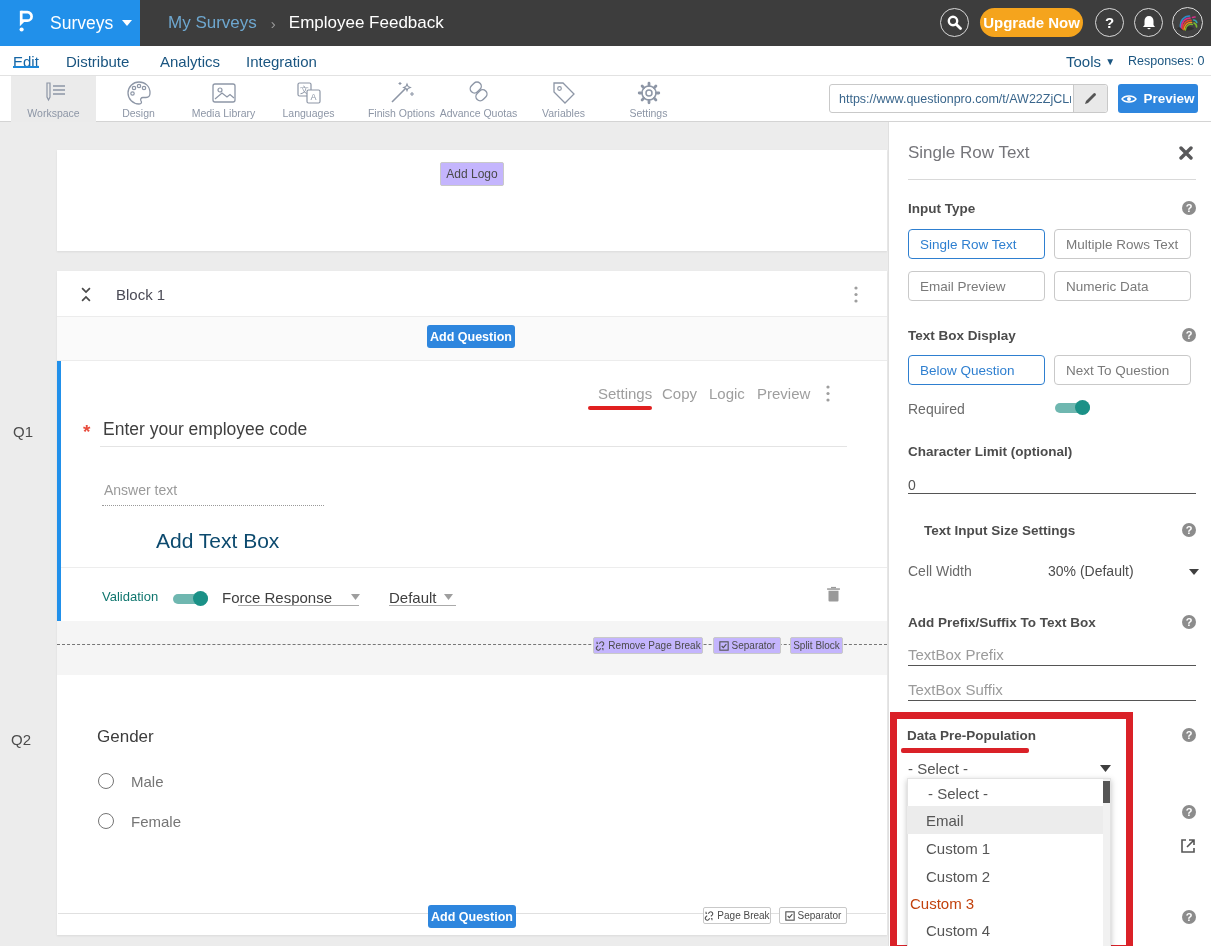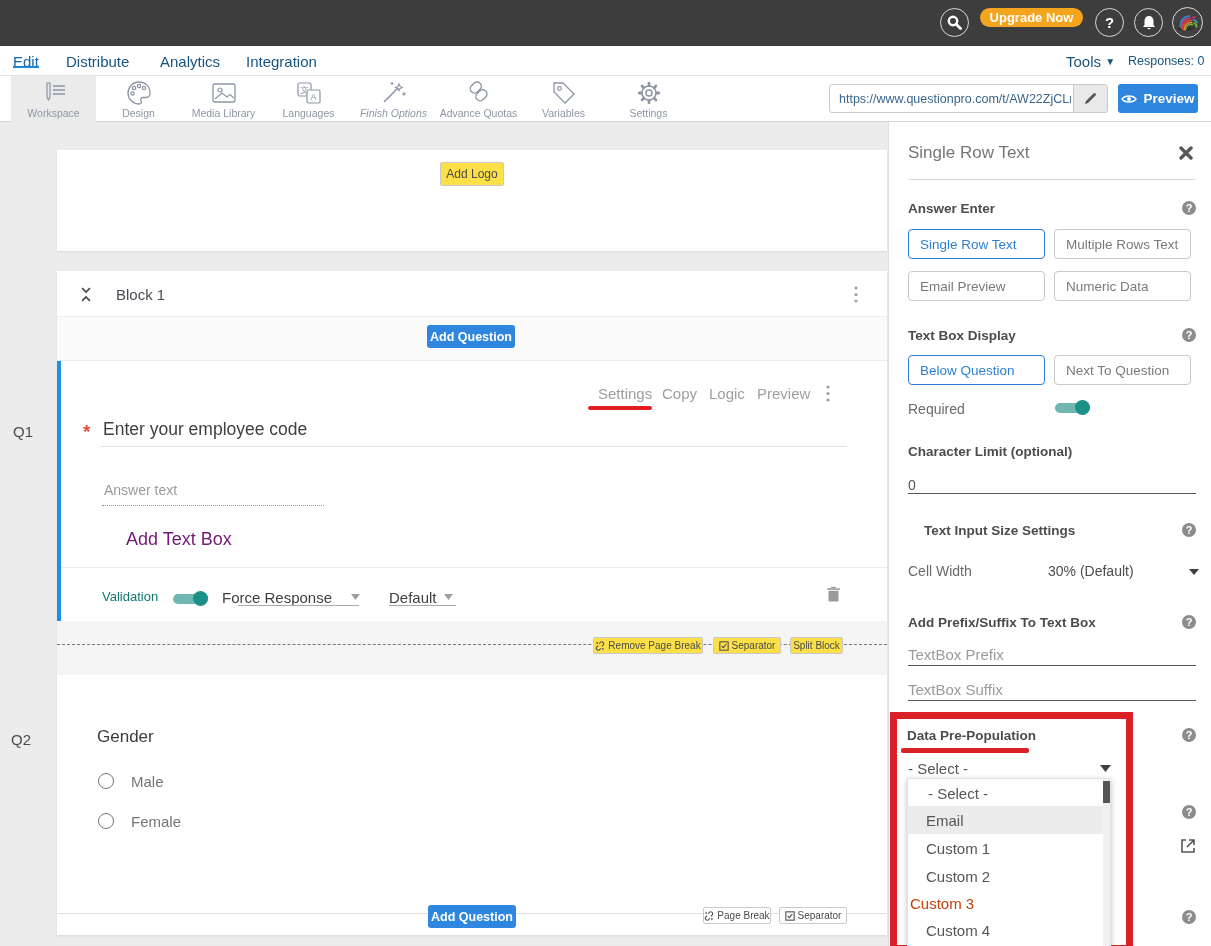--- a/index.html
+++ b/index.html
@@ -9,60 +9,76 @@
 #app{position:relative;width:1211px;height:946px;overflow:hidden}
 
 
 #topbar{left:0;top:0;width:1211px;height:46px;background:#3d3d3d}
 #logo{left:0;top:0;width:140px;height:46px;background:#2190ea;color:#fff;display:flex;align-items:center}
 #logo .ptxt{font-size:17.5px}
 #crumb{left:168px;top:0;height:46px;display:flex;align-items:center;font-size:17px;color:#fff}
 #crumb .my{color:#6ea7cf}
 #crumb .sep{color:#9a9a9a;margin:0 13px 0 14px;font-size:15px}
 .cir{width:29px;height:29px;border-radius:50%;border:1.5px solid #d8d8d8;display:flex;align-items:center;justify-content:center}
-#upgrade{left:980px;top:8px;width:103px;height:19px;background:#f5a41d;border-radius:15px;color:#fff;font-weight:bold;font-size:13px;display:flex;align-items:center;justify-content:center}
+#upgrade{left:980px;top:8px;width:103px;height:29px;background:#f5a41d;border-radius:15px;color:#fff;font-weight:bold;font-size:15px;display:flex;align-items:center;justify-content:center}
 
 
 #tabs{left:0;top:46px;width:1211px;height:30px;background:#fff;border-bottom:1px solid #e2e2e2}
 .tab{position:absolute;top:0;height:30px;display:flex;align-items:center;font-size:15px;color:#1a5580}
 
 
 #toolbar{left:0;top:76px;width:1211px;height:46px;background:#fff}
 .tool{position:absolute;top:0;width:85px;height:46px;text-align:center;color:#8d96a6}
 .tool .lbl{position:absolute;left:0;right:0;top:31px;font-size:10.5px;color:#8d96a6}
 .tool svg{position:absolute;left:50%;top:4px;transform:translateX(-50%)}
 #urlbox{left:829px;top:84px;width:279px;height:29px;border:1px solid #c9c9c9;border-radius:3px;background:#fff;display:flex;align-items:center}
 #urlbox .utxt{font-size:12.5px;color:#3a668c;margin-left:9px;white-space:nowrap;overflow:hidden;width:232px}
 #urlbox .pen{position:absolute;right:0;top:0;width:34px;height:27px;background:#e9e9e9;border-left:1px solid #c9c9c9;border-radius:0 3px 3px 0;display:flex;align-items:center;justify-content:center}
 #previewbtn{left:1118px;top:84px;width:80px;height:29px;background:#2e86de;border-radius:3px;color:#fff;font-size:13.5px;font-weight:bold;display:flex;align-items:center;justify-content:center;gap:6px}
 
 
 #content{left:0;top:122px;width:1211px;height:824px;background:#ececec}
 .card{position:absolute;background:#fff}
 .qlabel{position:absolute;font-size:15px;color:#4c4c4c}
 .bluebtn{position:absolute;background:#2e86de;border-radius:3px;color:#fff;font-size:12.5px;font-weight:bold;display:flex;align-items:center;justify-content:center}
-.chip{position:absolute;background:#fde047;border:1px solid #c9c9c9;border-radius:2px;font-size:10px;color:#4a4a4a;display:flex;align-items:center;justify-content:center;gap:3px;white-space:nowrap}
+.chip{position:absolute;background:#c4b5fd;border:1px solid #c9c9c9;border-radius:2px;font-size:10px;color:#4a4a4a;display:flex;align-items:center;justify-content:center;gap:3px;white-space:nowrap}
 .hline{position:absolute;background:#e4e4e4;height:1px}
 
 
 #panel{left:888px;top:122px;width:323px;height:824px;background:#fff;border-left:1px solid #e0e0e0}
 .plabel{position:absolute;font-size:13.5px;font-weight:bold;color:#4c4c4c}
 .pbtn{position:absolute;width:137px;height:30px;border:1px solid #c9c9c9;border-radius:4px;background:#fff;font-size:13.5px;color:#7a7a7a;display:flex;align-items:center;padding-left:11px;white-space:nowrap}
 .pbtn.on{border:1.5px solid #2e7fd0;color:#2e7fd0}
 .help{position:absolute;width:14px;height:14px;border-radius:50%;background:#8c8c8c;color:#fff;font-size:11px;font-weight:bold;text-align:center;line-height:14px}
 .toggle{position:absolute;width:35px;height:15px}
 .toggle .track{position:absolute;left:0;top:3px;width:35px;height:9.5px;border-radius:5px;background:#6fb7b0}
 .toggle .knob{position:absolute;right:0;top:0;width:15px;height:15px;border-radius:50%;background:#1b9187}
 .uline{position:absolute;height:1px;background:#555}
 </style>
 </head>
 <body>
 <div id="app">
 
   <div id="topbar" class="abs"></div>
+  <div id="logo" class="abs">
+    <svg width="15" height="22" viewBox="0 0 15 22" style="position:absolute;left:19px;top:10px">
+      <path d="M2.2 2.2 H8.4 A4.2 4.2 0 0 1 8.4 10.6 H2.2" fill="none" stroke="#fff" stroke-width="2.7"></path>
+      <path d="M2.2 0.8 V13.0 L4.6 10.6" fill="none" stroke="#fff" stroke-width="2.7" stroke-linejoin="miter"></path>
+      <circle cx="2.6" cy="19.5" r="2.1" fill="#fff"></circle>
+    </svg>
+    <span class="ptxt" style="margin-left:50px">Surveys</span>
+    <svg width="10" height="6" viewBox="0 0 10 6" style="margin-left:9px">
+        <path d="M0 0 L10 0 L5 6 Z" fill="#fff"></path>
+      </svg>
+  </div>
+  <div id="crumb" class="abs">
+      <span class="my">My Surveys</span>
+      <span class="sep">›</span>
+      <span>Employee Feedback</span>
+    </div>
   <div class="abs cir" style="left:940px;top:8px">
     <svg width="15" height="15" viewBox="0 0 15 15">
         <circle cx="6" cy="6" r="4.2" fill="none" stroke="#fff" stroke-width="2.4"></circle>
         <path d="M9.2 9.2 L13.5 13.5" stroke="#fff" stroke-width="2.8" stroke-linecap="round"></path>
       </svg>
   </div>
   <div id="upgrade" class="abs">Upgrade Now</div>
   <div class="abs cir" style="left:1095px;top:8px;color:#fff;font-weight:bold;font-size:15px">?</div>
   <div class="abs cir" style="left:1134px;top:8px">
     <svg width="16" height="16" viewBox="0 0 16 16">
@@ -122,21 +138,21 @@
     </div>
   <div class="tool abs" style="left:266px;top:76px;">
       <svg width="28" height="26" viewBox="0 0 28 26">
         <rect x="3" y="3" width="13" height="13" rx="1.5" fill="none" stroke="#8d96a6" stroke-width="1.2"></rect>
         <text x="9.5" y="12.5" font-size="9" fill="#8d96a6" text-anchor="middle">文</text>
         <rect x="12" y="10" width="13" height="13" rx="1.5" fill="#fff" stroke="#8d96a6" stroke-width="1.2"></rect>
         <text x="18.5" y="20" font-size="9" fill="#8d96a6" text-anchor="middle">A</text>
       </svg>
       <span class="lbl">Languages</span>
     </div>
-  <div class="tool abs" style="left:351px;top:76px;font-style:italic;">
+  <div class="tool abs" style="left:359px;top:76px;">
       <svg width="28" height="26" viewBox="0 0 28 26">
         <path d="M4 22 L18 8" stroke="#8d96a6" stroke-width="1.6"></path>
         <path d="M19 4 l1 2.4 2.4 1 -2.4 1 -1 2.4 -1-2.4 -2.4-1 2.4-1 Z" fill="none" stroke="#8d96a6" stroke-width="1.1"></path>
         <path d="M24 12 v4 M22 14 h4 M12 2 v3 M10.5 3.5 h3" stroke="#8d96a6" stroke-width="1.1"></path>
       </svg>
       <span class="lbl">Finish Options</span>
     </div>
   <div class="tool abs" style="left:436px;top:76px;">
       <svg width="26" height="26" viewBox="0 0 26 26">
         <rect x="5.5" y="1.5" width="8.5" height="12" rx="4.2" fill="none" stroke="#8d96a6" stroke-width="1.4" transform="rotate(45 9.75 7.5)"></rect>
@@ -204,21 +220,21 @@
   <svg class="abs" style="left:826px;top:385px" width="4" height="17" viewBox="0 0 4 17">
       <circle cx="2" cy="2" r="1.6" fill="#9e9e9e"></circle>
       <circle cx="2" cy="8.5" r="1.6" fill="#9e9e9e"></circle>
       <circle cx="2" cy="15" r="1.6" fill="#9e9e9e"></circle>
     </svg>
   <div class="abs" style="left:83px;top:421px;font-size:19px;color:#e84c3d;font-weight:bold">*</div>
   <div class="abs" style="left:103px;top:419px;font-size:17.5px;color:#3f3f3f">Enter your employee code</div>
   <div class="hline" style="left:100px;top:446px;width:747px"></div>
   <div class="abs" style="left:104px;top:482px;font-size:14px;color:#9a9a9a">Answer text</div>
   <div class="abs" style="left:102px;top:505px;width:222px;border-bottom:1px dotted #999"></div>
-  <div class="abs" style="left:126px;top:529px;font-size:18px;color:#701a75">Add Text Box</div>
+  <div class="abs" style="left:156px;top:529px;font-size:21px;color:#0c4a6e">Add Text Box</div>
   <div class="hline" style="left:61px;top:567px;width:826px;background:#ededed"></div>
   <div class="abs" style="left:102px;top:589px;font-size:13px;color:#0f766e">Validation</div>
   <div class="toggle" style="left:173px;top:591px">
       <span class="track"></span>
       <span class="knob"></span>
     </div>
   <div class="abs" style="left:222px;top:589px;font-size:15px;color:#3f3f3f">Force Response</div>
   <div class="abs" style="left:389px;top:589px;font-size:15px;color:#3f3f3f">Default</div>
   <svg class="abs" style="left:351px;top:594px" width="9" height="6" viewBox="0 0 9 6">
       <path d="M0 0 H9 L4.5 6 Z" fill="#9e9e9e"></path>
@@ -263,21 +279,21 @@
         <path d="M3.2 6 L5.2 8 L8.8 3.8" fill="none" stroke="#4f4f4f" stroke-width="1.3"></path>
       </svg>Separator</div>
 
   <div id="panel" class="abs"></div>
   <div class="abs" style="left:908px;top:143px;font-size:17px;color:#75757a">Single Row Text</div>
   <svg class="abs" style="left:1179px;top:146px" width="14" height="14" viewBox="0 0 14 14">
       <path d="M2 2 L12 12 M12 2 L2 12" stroke="#58585a" stroke-width="3.4" stroke-linecap="round"></path>
     </svg>
   <div class="hline" style="left:908px;top:179px;width:288px;background:#d9d9d9"></div>
 
-  <div class="plabel" style="left:908px;top:201px">Answer Enter</div>
+  <div class="plabel" style="left:908px;top:201px">Input Type</div>
   <div class="help" style="left:1182px;top:201px">?</div>
   <div class="pbtn on" style="left:908px;top:229px">Single Row Text</div>
   <div class="pbtn" style="left:1054px;top:229px">Multiple Rows Text</div>
   <div class="pbtn" style="left:908px;top:271px">Email Preview</div>
   <div class="pbtn" style="left:1054px;top:271px">Numeric Data</div>
 
   <div class="plabel" style="left:908px;top:328px">Text Box Display</div>
   <div class="help" style="left:1182px;top:328px">?</div>
   <div class="pbtn on" style="left:908px;top:355px">Below Question</div>
   <div class="pbtn" style="left:1054px;top:355px">Next To Question</div>

